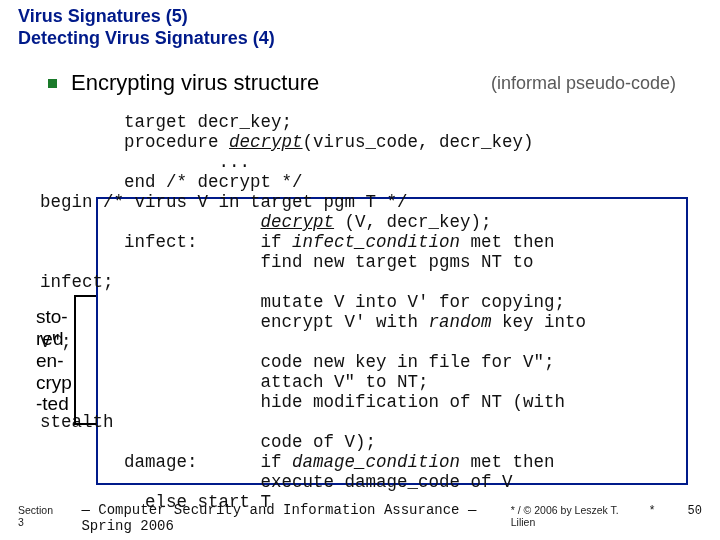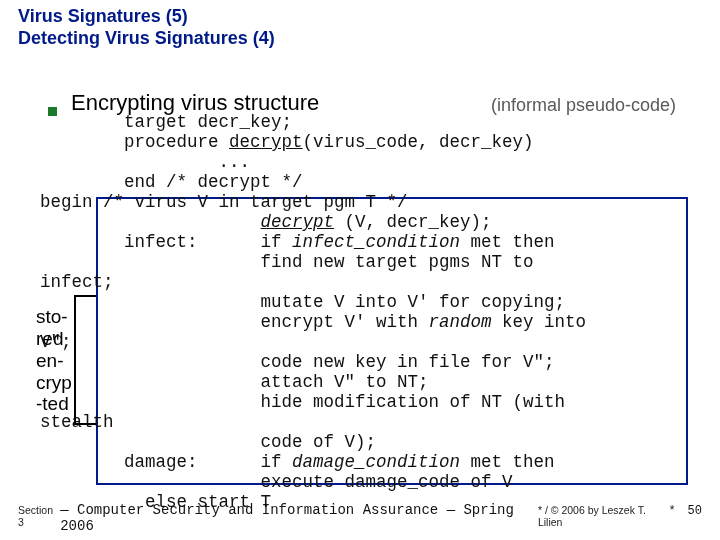--- a/index.html
+++ b/index.html
@@ -22,23 +22,23 @@
     left: 18px;
     top: 6px;
     color: #001a8a;
     font-weight: bold;
     font-size: 18px;
     line-height: 1.2;
   }
   .bullet-row {
     position: absolute;
     left: 48px;
-    top: 90px;
+    top: 70px;
     display: flex;
-    align-items: flex-end;
+    align-items: center;
     width: 640px;
   }
   .bullet {
     width: 9px;
     height: 9px;
     background: #1a7a2a;
     flex: 0 0 auto;
     margin-right: 14px;
   }
   .enc {
@@ -105,34 +105,35 @@
   }
   .footer {
     position: absolute;
     left: 18px;
     bottom: 6px;
     font-size: 10.5px;
     color: #222;
     width: 684px;
     display: flex;
     align-items: baseline;
+    gap: 28px;
   }
   .footer .mono {
     font-family: "Courier New", monospace;
     font-size: 14px;
     color: #111;
   }
   .footer .pageno {
     margin-left: auto;
     font-family: "Courier New", monospace;
     font-size: 12px;
     color: #111;
   }
   .ital { font-style: italic; }
-  .und { text-decoration: underline; }
+  .und { text-decoration: underline; font-style: italic; }
 </style>
 </head>
 <body>
 
 <div class="slide">
 
   <div class="title">
     <div>Virus Signatures (5)</div>
     <div>Detecting Virus Signatures (4)</div>
   </div>
@@ -170,16 +171,16 @@
   <div class="connector-v"></div>
   <div class="connector-h2"></div>
 
   <div class="side">sto-<br>red<br>en-<br>cryp<br>-ted</div>
 
   <div class="footer">
     <span>Section 3 </span>
     <span class="mono">— Computer Security and Information Assurance — Spring 2006</span>
     <span>  *  /  © 2006 by Leszek T. Lilien</span>
     <span class="pageno">*</span>
-    <span class="pageno" style="margin-left:12px">50</span>
+    <span class="pageno" style="margin-left:4px">50</span>
   </div>
 
 </div>
 
 </body></html>

